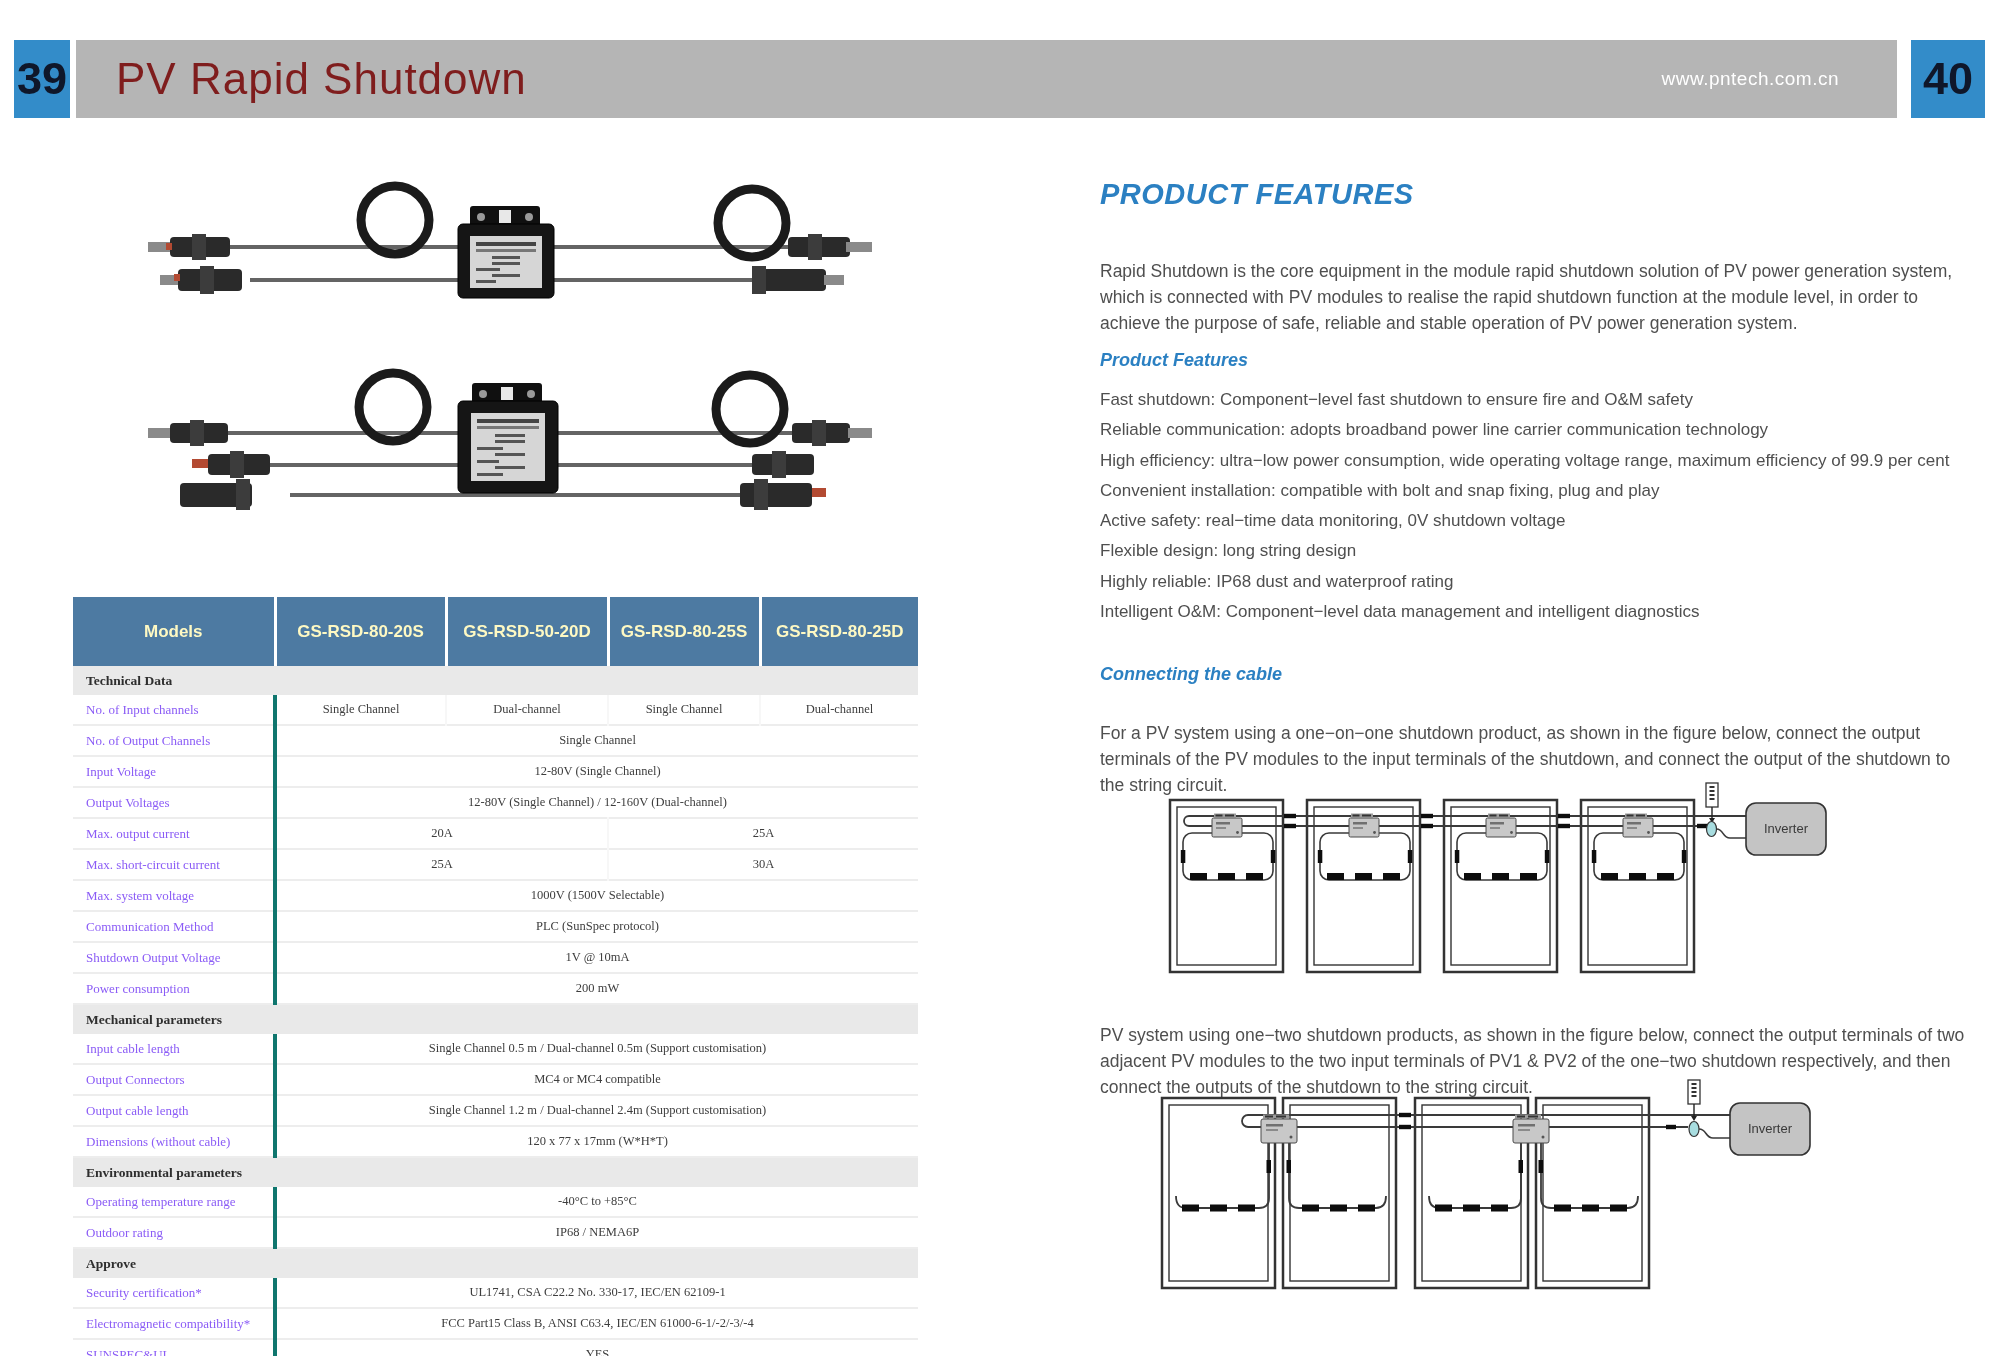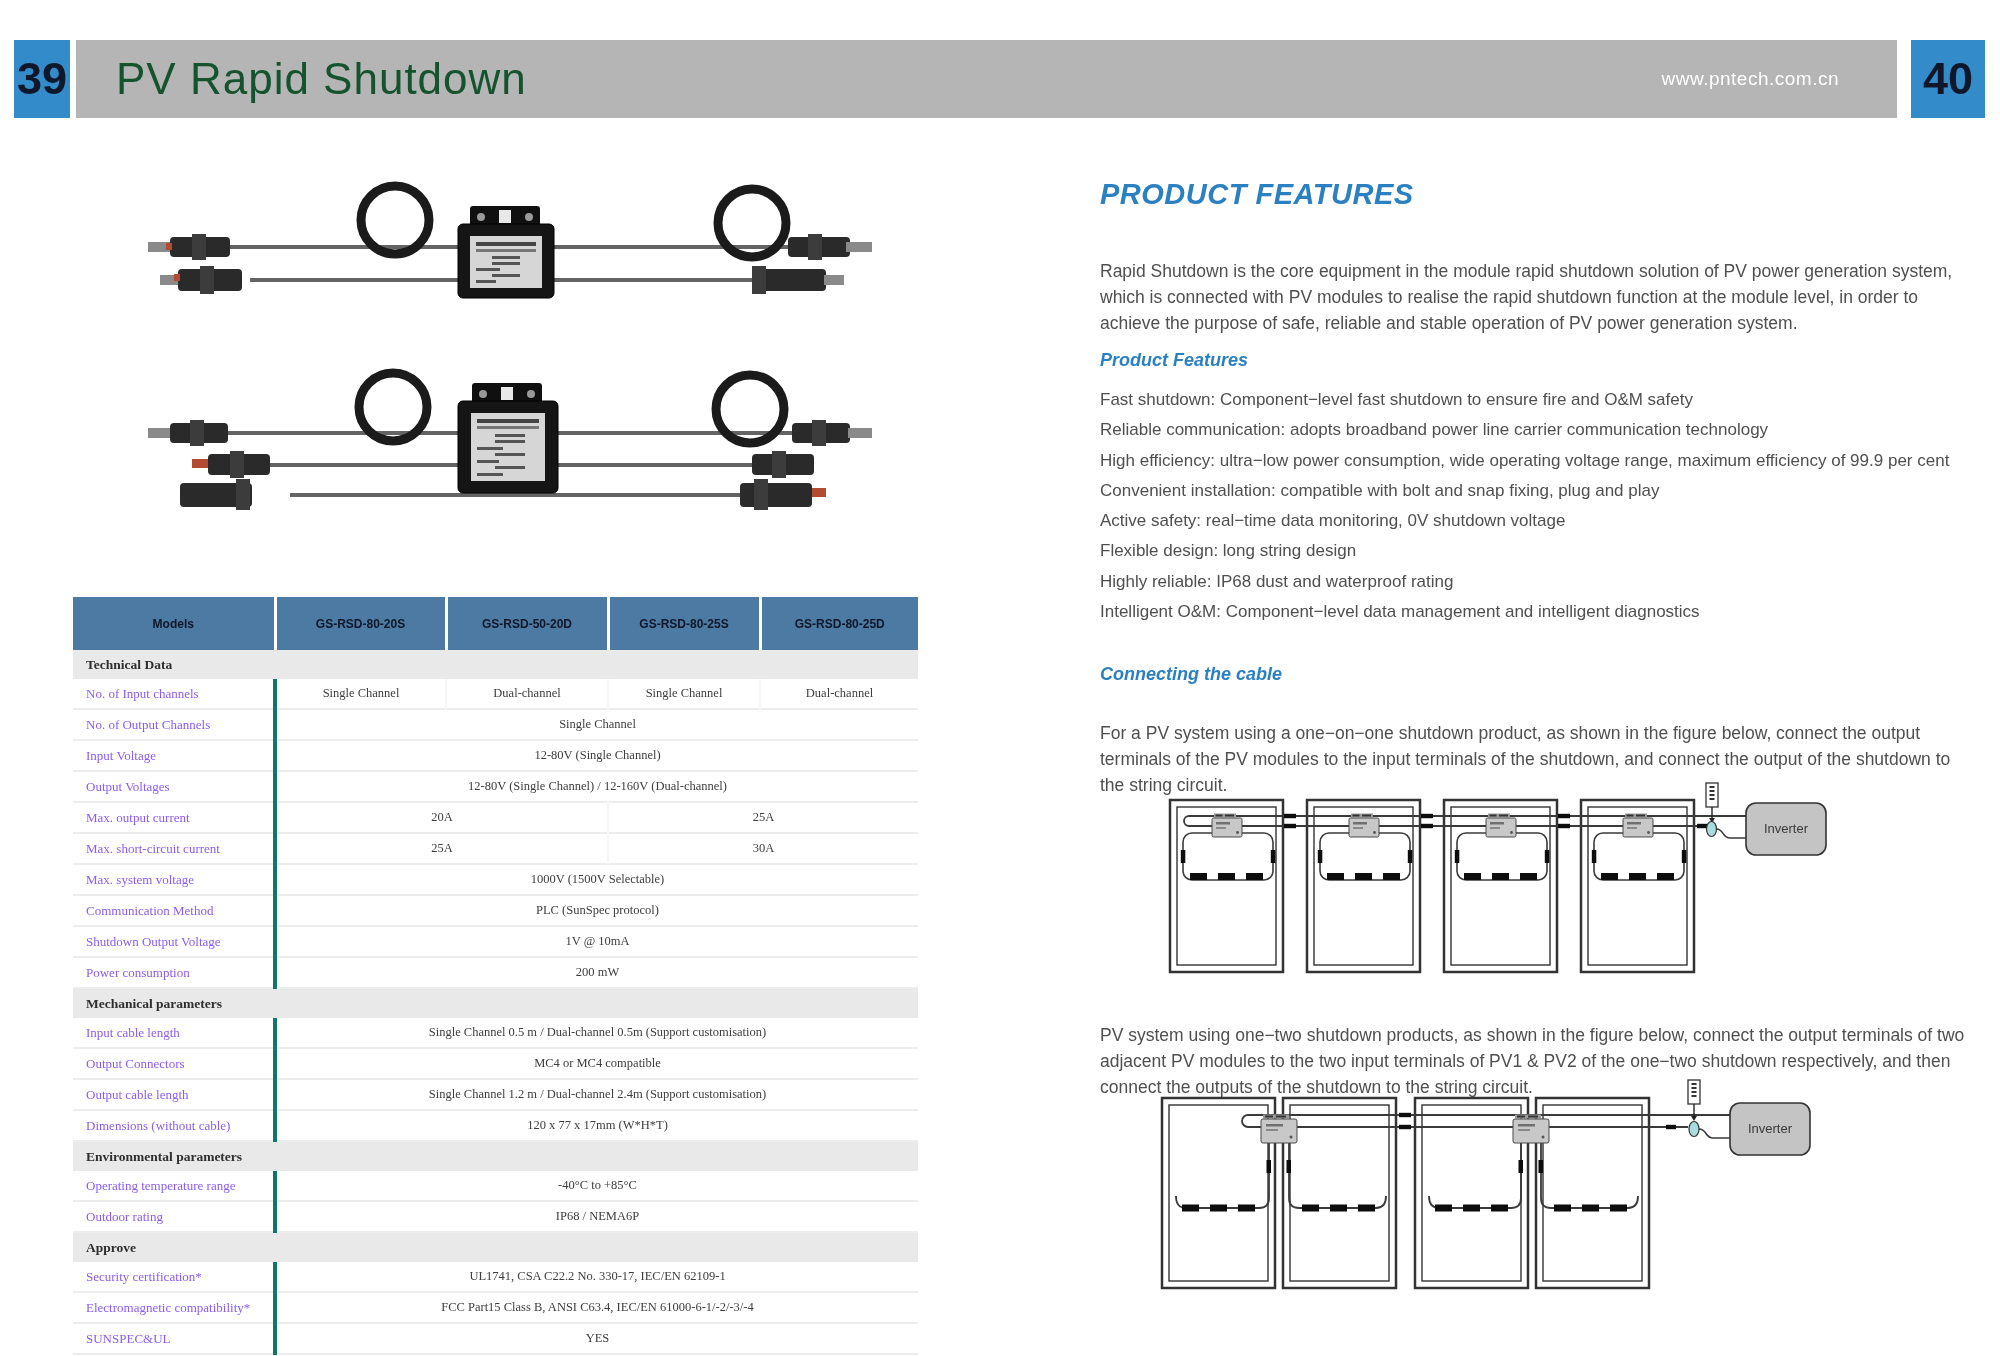--- a/index.html
+++ b/index.html
@@ -2,34 +2,34 @@
 <html><head>
 <meta charset="utf-8">
 <style>
   html,body{margin:0;padding:0;}
   body{
     width:2000px;height:1356px;position:relative;overflow:hidden;
     background:#ffffff;font-family:"Liberation Sans",sans-serif;
   }
   
   .hdr-band{position:absolute;left:76px;right:103px;top:40px;height:78px;background:#b5b5b5;display:flex;align-items:center;}
-  .hdr-title{color:#14532d;font-size:44px;font-weight:400;margin-left:40px;letter-spacing:1px;}
+  .hdr-title{color:#7f1d1d;font-size:44px;font-weight:400;margin-left:40px;letter-spacing:1px;}
   .hdr-site{margin-left:auto;margin-right:58px;color:#ffffff;font-size:19px;letter-spacing:0.5px;}
   .pagenum{position:absolute;top:40px;height:78px;background:#338cc9;color:#0f172a;
     display:flex;align-items:center;justify-content:center;font-size:45px;font-weight:700;}
   .pagenum.left{left:14px;width:56px;}
   .pagenum.right{right:15px;width:74px;}
 
   
   .photo1{position:absolute;left:140px;top:150px;}
   .photo2{position:absolute;left:140px;top:345px;}
 
   
   table.spec{position:absolute;left:73px;top:597px;width:845px;border-collapse:collapse;table-layout:fixed;}
-  table.spec th{background:#4d7aa2;color:#0f172a;font-size:12px;font-weight:700;height:37px;border-left:3px solid #ffffff;padding:8px 2px;}
+  table.spec th{background:#4d7aa2;color:#fef9c3;font-size:17px;font-weight:700;height:37px;border-left:3px solid #ffffff;padding:16px 2px;}
   table.spec th:first-child{border-left:none;}
   table.spec tr.data-row{background:#ffffff;border-bottom:2px solid #ededed;}
   table.spec td{height:25px;font-family:Liberation Serif, serif;}
   td.rowlabel{font-size:13px;color:#8b5cf6;text-align:left;padding:2px 4px 2px 13px;border-right:4px solid #0f766e;}
   td.val{font-size:12.5px;color:#3d3d3d;text-align:center;border-left:2px solid #f7f7f7;padding:2px 4px;}
   td.val:first-of-type{border-left:none;}
   td.section{background:#e9e9e9;font-weight:700;font-size:13.5px;color:#2e2e2e;text-align:left;padding:2px 4px 2px 13px;}
 
   
   .rc-head{position:absolute;left:1100px;top:178px;font-size:29px;font-style:italic;font-weight:700;color:#2b80c2;letter-spacing:0.5px;}

